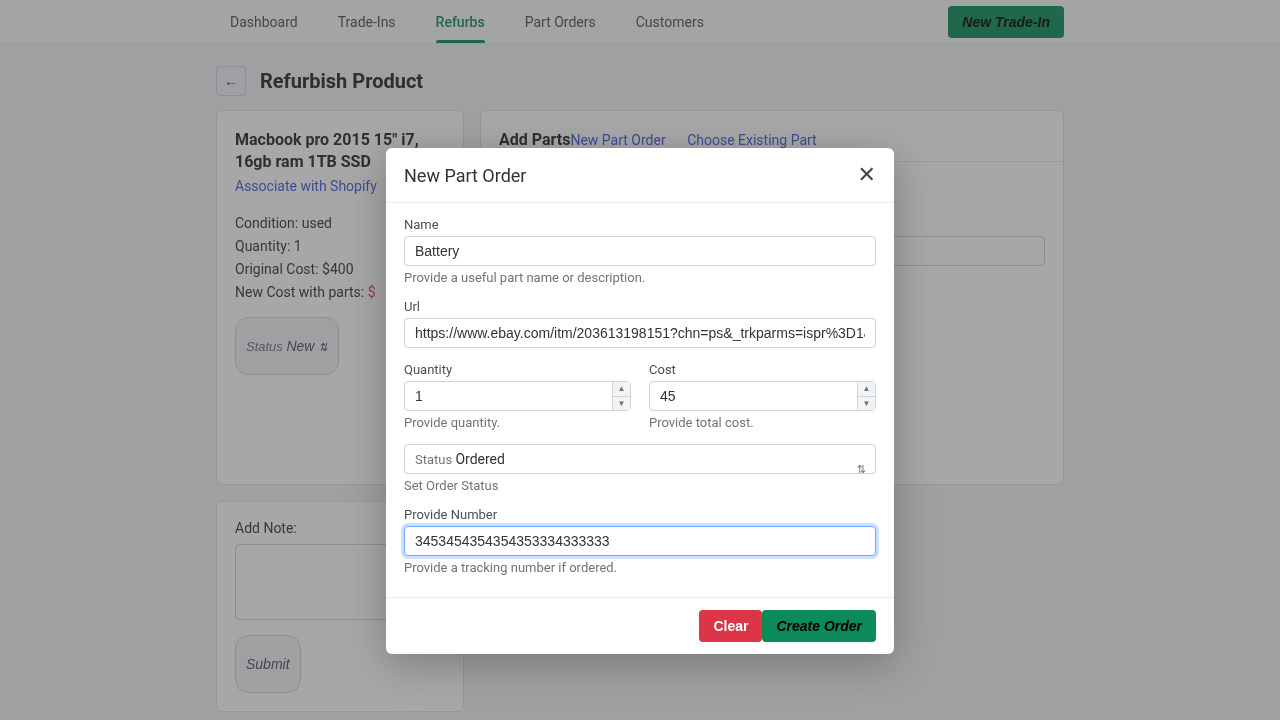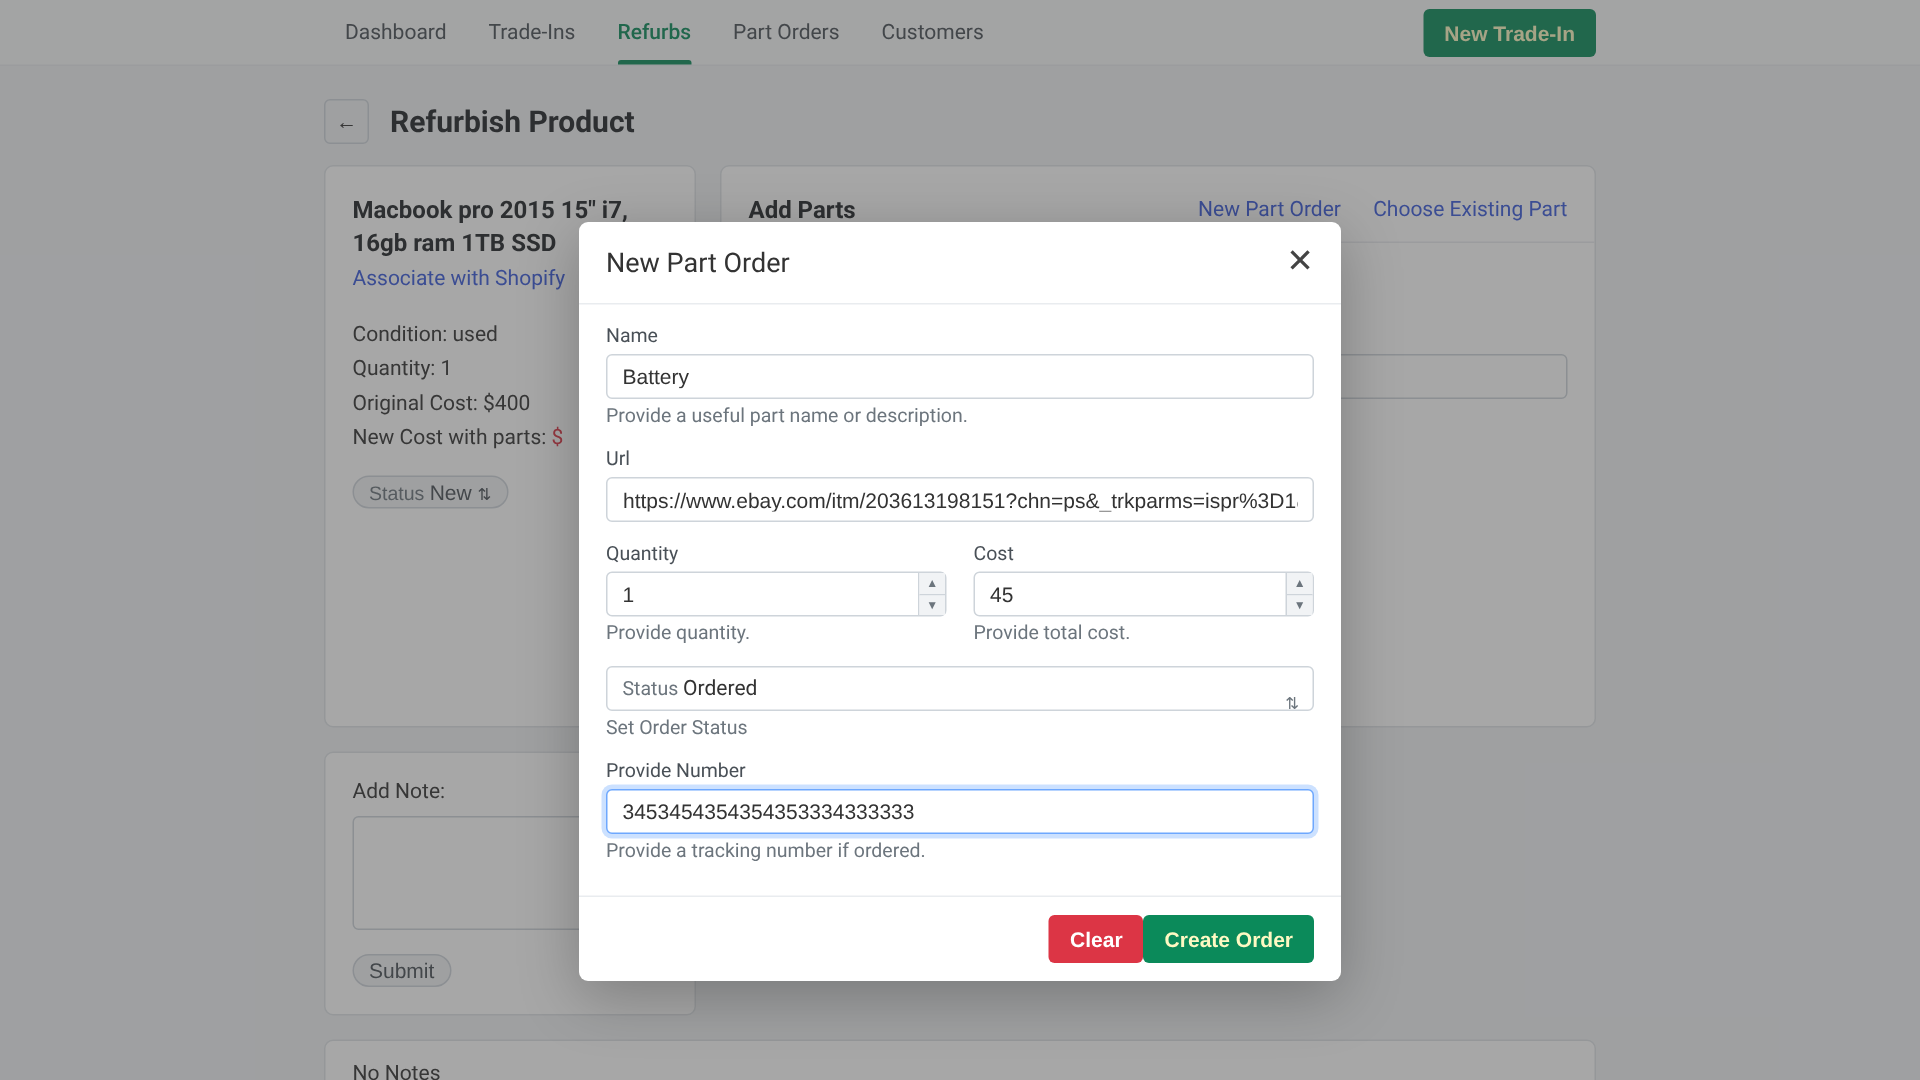--- a/index.html
+++ b/index.html
@@ -2,44 +2,44 @@
 <html><head>
 <meta charset="utf-8">
 <style>
   * { box-sizing: border-box; margin: 0; padding: 0; }
   body { font-family: -apple-system, BlinkMacSystemFont, "Segoe UI", Roboto, sans-serif; background: #fff; color: #333; font-size: 14px; }
   .app { width: 1280px; height: 720px; margin: 0 auto; position: relative; background: #fff; }
   .container { width: 848px; margin: 0 auto; position: relative; }
 
   .topbar { height: 44px; background: #f8f9fa; border-bottom: 1px solid #e9ecef; display: flex; align-items: center; }
   .topbar .container { display: flex; align-items: center; justify-content: space-between; height: 100%; }
-  .nav { display: flex; gap: 0; }
+  .nav { display: flex; gap: 12px; }
   .nav-item { padding: 12px 14px; color: #495057; cursor: pointer; font-size: 14px; position: relative; }
   .nav-item.active { color: #0b8a5a; font-weight: 500; }
   .nav-item.active::after { content:""; position:absolute; left:14px; right:14px; bottom:-1px; height:3px; background:#0b8a5a; border-radius:2px 2px 0 0; }
-  .btn-primary { background:#0b8a5a; color:#fef9c3; border:none; border-radius:4px; padding:8px 14px; font-size:14px; font-weight:600; cursor:pointer; }
+  .btn-primary { background:#0b8a5a; color:#000000; border:none; border-radius:4px; padding:8px 14px; font-size:14px; font-weight:600; cursor:pointer;font-style:italic; }
   .btn-danger { background:#dc3545; color:#fff; border:none; border-radius:4px; padding:8px 14px; font-size:14px; font-weight:600; cursor:pointer; }
-  .btn-secondary { background:#f1f3f5; border:1px solid #ced4da; color:#495057; border-radius:13px; padding:2px 10px; font-size:14px; cursor:pointer; }
+  .btn-secondary { background:#f1f3f5; border:1px solid #ced4da; color:#495057; border-radius:13px; padding:20px 10px; font-size:14px; cursor:pointer;font-style:italic; }
 
   .page { background:#f1f3f5; padding:16px 0 40px; min-height:676px; }
   .page-header { display:flex; align-items:center; gap:14px; padding: 6px 0 14px; }
   .back-btn { width:30px; height:30px; border:1px solid #ced4da; border-radius:4px; background:#fff0; display:flex; align-items:center; justify-content:center; cursor:pointer; }
   .page-title { font-size:20px; font-weight:700; color:#212529; }
 
   .cards-row { display:flex; gap:16px; }
   .card { background:#fff; border:1px solid #dee2e6; border-radius:6px; padding:18px; }
   .card-left { width:248px; }
   .card-right { flex:1; }
   .card-title { font-size:16px; font-weight:700; color:#212529; margin-bottom:6px; line-height:1.35; }
   .link { color:#3b5bdb; font-size:14px; cursor:pointer; }
   .muted { color:#6c757d; font-size:13px; }
   .kv { font-size:14px; color:#333; margin:7px 0; }
   .redtext { color:#dc3545; }
   .status-pill { margin-top:10px; display:inline-flex; align-items:center; gap:6px; }
-  .addparts-header { display:flex; justify-content:space-between; align-items:center; margin-bottom:10px; }
+  .addparts-header { display:flex; justify-content:flex-start; align-items:center; margin-bottom:10px; }
 
   .note-card { width:248px; margin-top:16px; }
   .textarea { width:100%; height:76px; border:1px solid #ced4da; border-radius:4px; resize:none; margin:8px 0 12px; }
 
   .nonote-card { width:848px; margin-top:16px; padding:14px 18px; }
 
   .overlay { position:absolute; inset:0; background:rgba(60,60,60,0.45); display:flex; align-items:flex-start; justify-content:center; }
   .modal { width:508px; background:#fff; border-radius:6px; margin-top:148px; box-shadow:0 10px 40px rgba(0,0,0,.25); }
   .modal-header { display:flex; justify-content:space-between; align-items:center; padding:16px 18px; border-bottom:1px solid #e9ecef; }
   .modal-title { font-size:18px; color:#333; }

